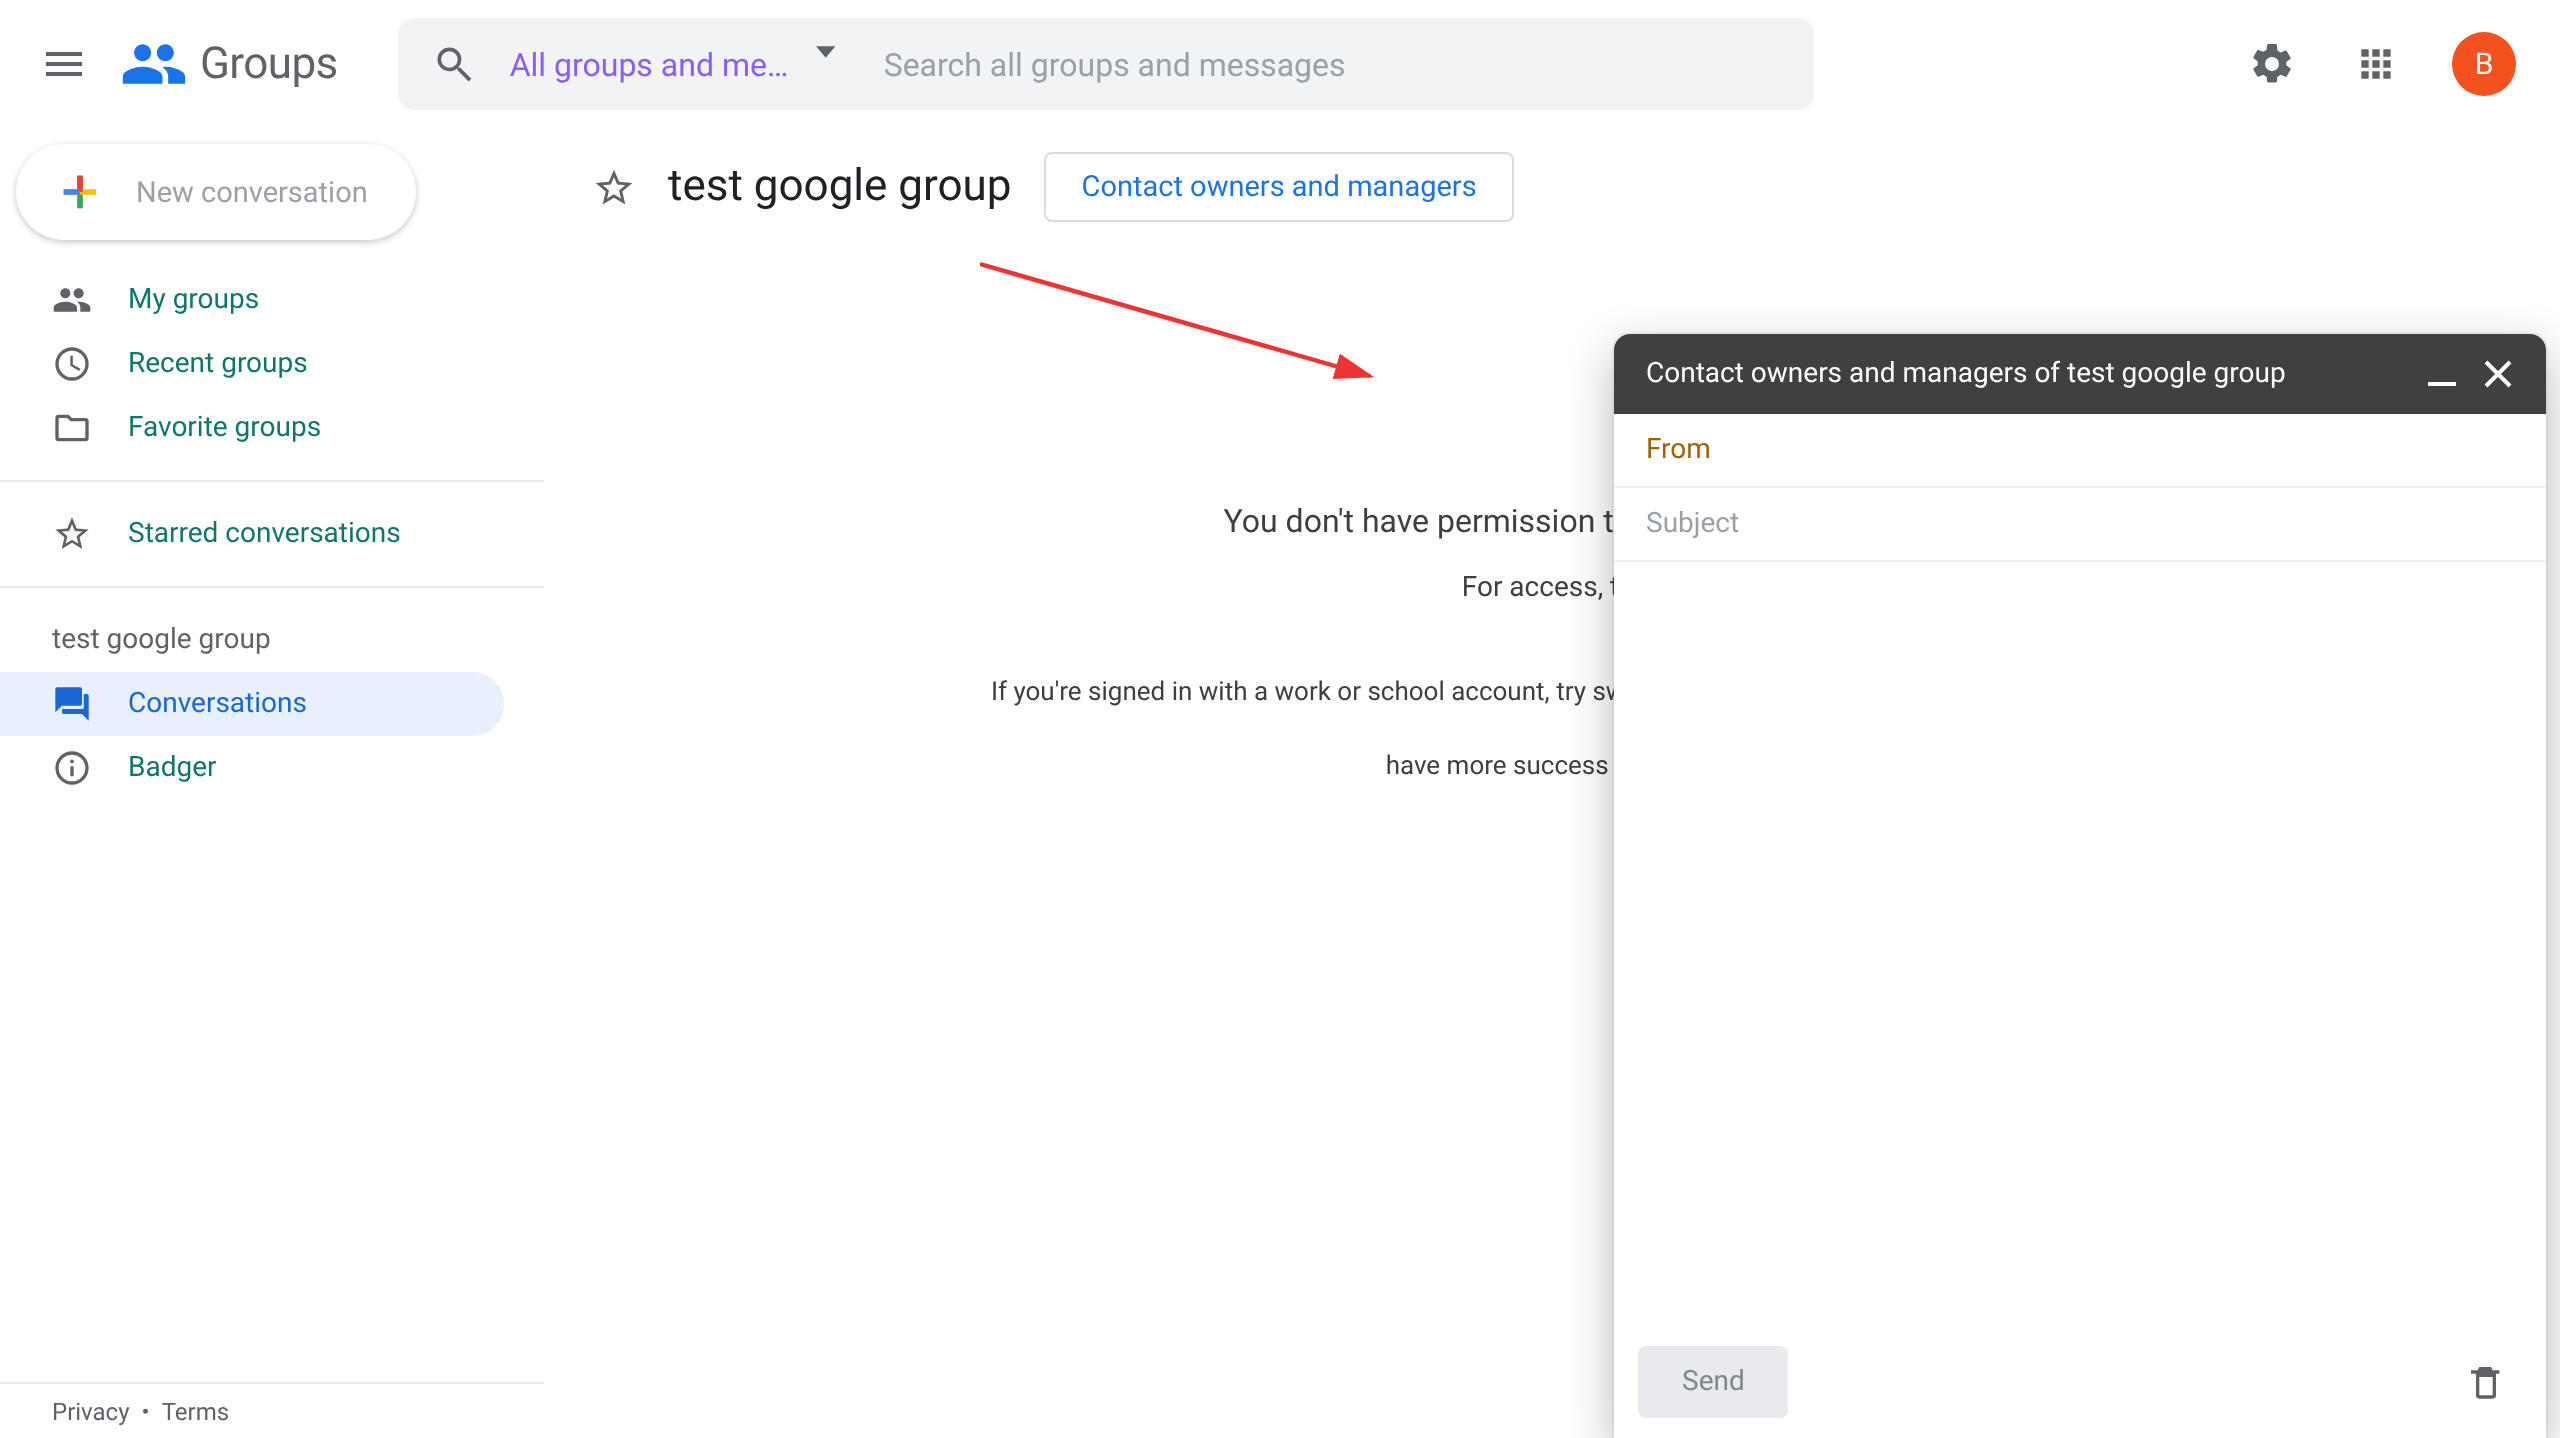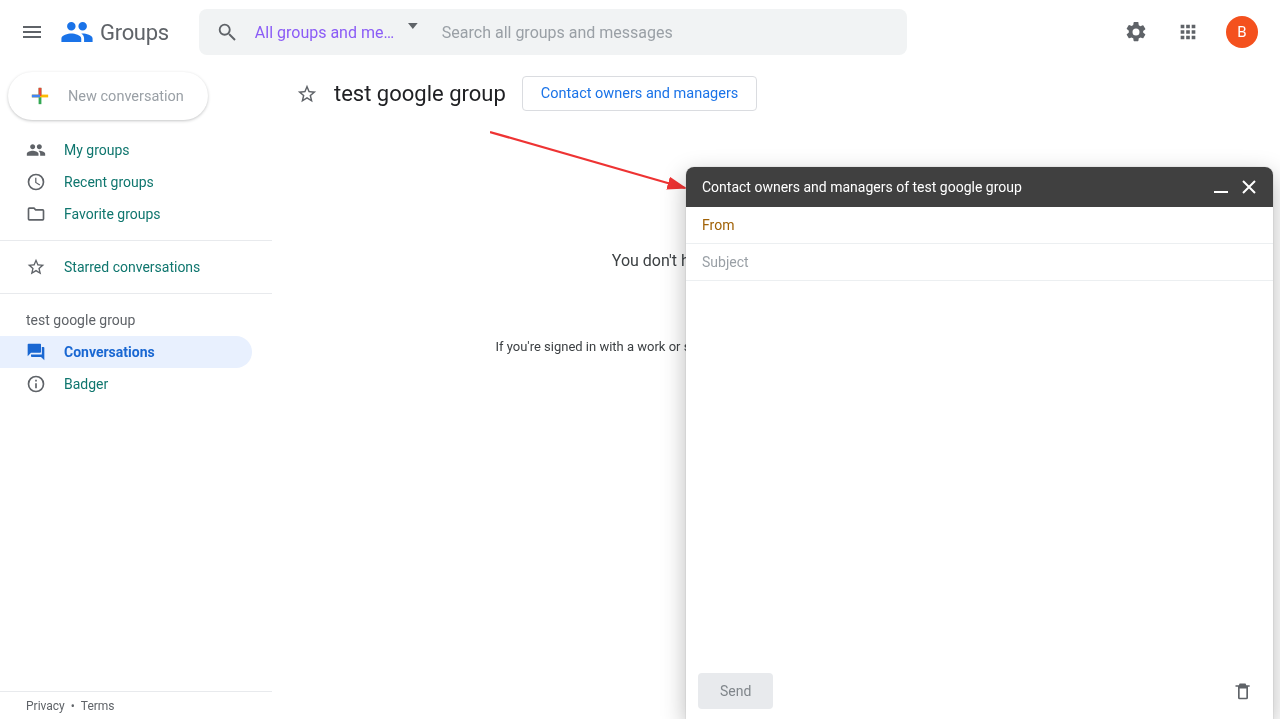--- a/index.html
+++ b/index.html
@@ -22,21 +22,21 @@
 
   
   .sidebar { position:absolute; top:64px; left:0; width:272px; height:655px; background:#fff; }
   .new-conv { margin:8px 0 14px 8px; height:48px; width:200px; border-radius:24px; box-shadow:0 1px 3px rgba(60,64,67,.3); display:flex; align-items:center; padding:0 18px; gap:14px; cursor:default; }
   .new-conv .plus { font-size:26px; line-height:1; }
   .new-conv .txt { color:#9aa0a6; font-size:14.5px; }
   .side-item { height:32px; display:flex; align-items:center; gap:18px; padding-left:26px; font-size:14px; color:#0f766e; cursor:pointer; border-radius:0 16px 16px 0; margin-right:20px;}
   .side-item svg { flex-shrink:0; }
   .divider { border-top:1px solid #e8eaed; margin:10px 0;}
   .group-label { padding:8px 0 8px 26px; font-size:14px; color:#5f6368;}
-  .side-item.active{ background:#e8f0fe; color:#1967d2; font-weight:700;}
+  .side-item.active{ background:#e8f0fe; color:#1967d2; font-weight:400;}
   .side-item.active svg path, .side-item.active svg rect { fill:#1967d2; }
 
   .footer { position:absolute; bottom:0; left:0; height:28px; padding:0 26px; font-size:12px; color:#5f6368; display:flex; align-items:center; gap:6px; border-top:1px solid #e8eaed; width:272px; background:#fff;}
   .footer a { color:#5f6368; text-decoration:none; cursor:pointer;}
   .footer .dot{ color:#5f6368;}
 
   
   .main { position:absolute; left:272px; top:64px; right:0; bottom:0; padding:12px 24px; }
   .title-row { display:flex; align-items:center; gap:16px; }
   .star-btn { cursor:pointer; display:flex; align-items:center;}
@@ -44,21 +44,21 @@
   .contact-btn { border:1px solid #dadce0; border-radius:4px; padding:8px 18px; color:#1a73e8; font-size:14.5px; background:#fff; cursor:pointer;}
   .empty { margin-top:140px; text-align:center; color:#3c4043; font-size:16px;}
   .empty p { margin-bottom:16px;}
   .empty .sub { font-size:14px;}
   .empty .hint { font-size:13px; line-height:1.6;}
 
   
   .arrow { position:absolute; left:490px; top:130px; pointer-events:none; }
 
   
-  .compose { position:absolute; right:7px; bottom:0; width:587px; height:552px; background:#fff; box-shadow:0 8px 24px rgba(0,0,0,.28), 0 0 0 1px rgba(0,0,0,.04); border-radius:8px 8px 0 0; display:flex; flex-direction:column; overflow:hidden; }
+  .compose { position:absolute; right:7px; bottom:0; width:466px; height:552px; background:#fff; box-shadow:0 8px 24px rgba(0,0,0,.28), 0 0 0 1px rgba(0,0,0,.04); border-radius:8px 8px 0 0; display:flex; flex-direction:column; overflow:hidden; }
   .compose-header { background:#404040; color:#fff; height:40px; display:flex; align-items:center; padding:0 10px 0 16px; font-size:14px;}
   .compose-header .title { flex:1; white-space:nowrap; overflow:hidden; text-overflow:ellipsis;}
   .compose-header .hbtn{ width:28px; height:28px; display:flex; align-items:center; justify-content:center; cursor:pointer;}
   .compose-row { padding:10px 16px; border-bottom:1px solid #eceff1; display:flex; align-items:center; gap:10px; font-size:14px;}
   .from-label{ color:#a16207; }
   .chip{ border:1px solid #dadce0; border-radius:14px; padding:4px 14px; font-size:13px; color:#3c4043;}
   .subject-input{ width:100%; border:none; outline:none; font-size:14px; }
   .subject-input::placeholder{ color:#9aa0a6;}
   .compose-body{ flex:1; }
   .compose-footer{ height:56px; display:flex; align-items:center; padding:0 12px; justify-content:space-between;}

